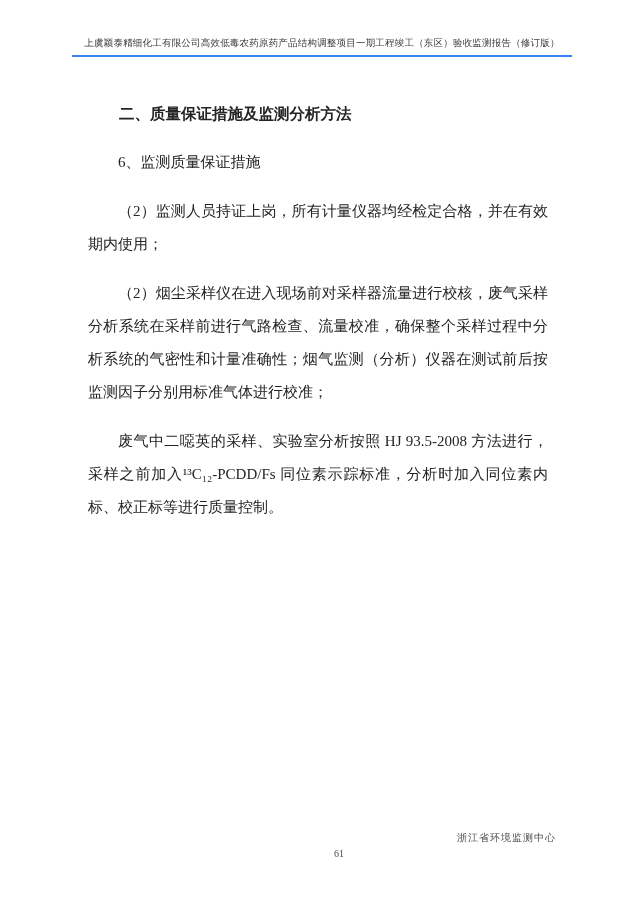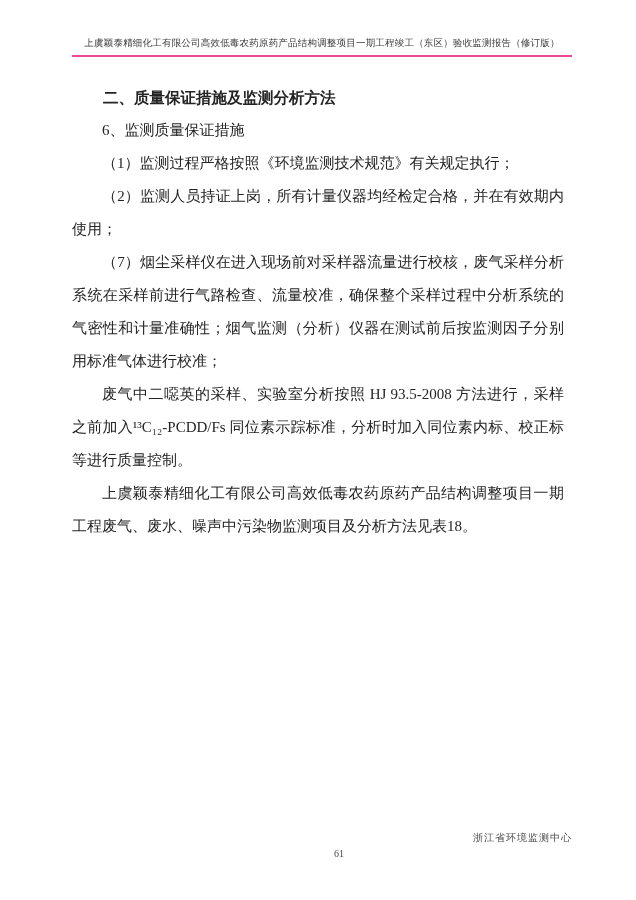--- a/index.html
+++ b/index.html
@@ -13,73 +13,71 @@
     width: 636px; height: 900px;
     background: #ffffff;
     overflow: hidden;
     color: #222;
   }
   
   .running-head {
     position: absolute;
     left: 72px; right: 64px; top: 37px;
     padding-bottom: 5px;
-    border-bottom: 2px solid #ec4899;
+    border-bottom: 2px solid #3b82f6;
     font-size: 9.5px;
     line-height: 13px;
     text-align: center;
     color: #3a3a3a;
     letter-spacing: 0.2px;
     white-space: nowrap;
   }
   
   .content {
     position: absolute;
     left: 72px; top: 81px;
     width: 492px;
     font-size: 15px;
     line-height: 33px;
     text-align: justify;
     color: #242424;
   }
   .content p, .content h2, .content h3 {
-    margin: 0;
+    margin: 16px;
     padding: 0;
     text-indent: 2em;
     font-size: 15px;
     line-height: 33px;
     font-weight: normal;
   }
   .content h2 { font-weight: bold; font-size: 15.5px; }
   
   .footer {
     position: absolute;
     left: 72px; right: 64px; top: 831px;
     height: 16px;
     font-size: 10px;
     color: #4a4a4a;
   }
   .footer .page-num { position: absolute; left: 262px; top: 17px; }
-  .footer .org { position: absolute; right: 0; top: 0; letter-spacing: 1px; }
+  .footer .org { position: absolute; right: 16px; top: 0; letter-spacing: 1px; }
 </style>
 </head>
 <body>
 
 <div class="page">
 
   <div class="running-head">上虞颖泰精细化工有限公司高效低毒农药原药产品结构调整项目一期工程竣工（东区）验收监测报告（修订版）</div>
 
   <div class="content">
     <h2>二、质量保证措施及监测分析方法</h2>
     <h3>6、监测质量保证措施</h3>
-    <p>（1）监测过程严格按照《环境监测技术规范》有关规定执行；</p>
     <p>（2）监测人员持证上岗，所有计量仪器均经检定合格，并在有效期内使用；</p>
-    <p>（7）烟尘采样仪在进入现场前对采样器流量进行校核，废气采样分析系统在采样前进行气路检查、流量校准，确保整个采样过程中分析系统的气密性和计量准确性；烟气监测（分析）仪器在测试前后按监测因子分别用标准气体进行校准；</p>
+    <p>（2）烟尘采样仪在进入现场前对采样器流量进行校核，废气采样分析系统在采样前进行气路检查、流量校准，确保整个采样过程中分析系统的气密性和计量准确性；烟气监测（分析）仪器在测试前后按监测因子分别用标准气体进行校准；</p>
     <p>废气中二噁英的采样、实验室分析按照 HJ 93.5-2008 方法进行，采样之前加入¹³C₁₂-PCDD/Fs 同位素示踪标准，分析时加入同位素内标、校正标等进行质量控制。</p>
-    <p>上虞颖泰精细化工有限公司高效低毒农药原药产品结构调整项目一期工程废气、废水、噪声中污染物监测项目及分析方法见表18。</p>
   </div>
 
   <div class="footer">
     <span class="page-num">61</span>
     <span class="org">浙江省环境监测中心</span>
   </div>
 
 </div>
 
 </body></html>

